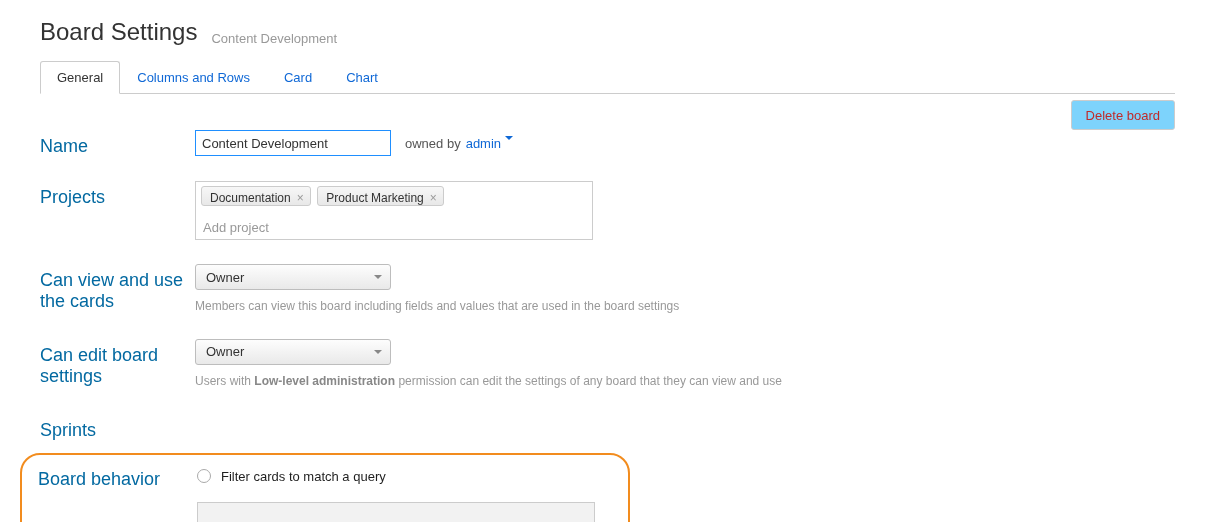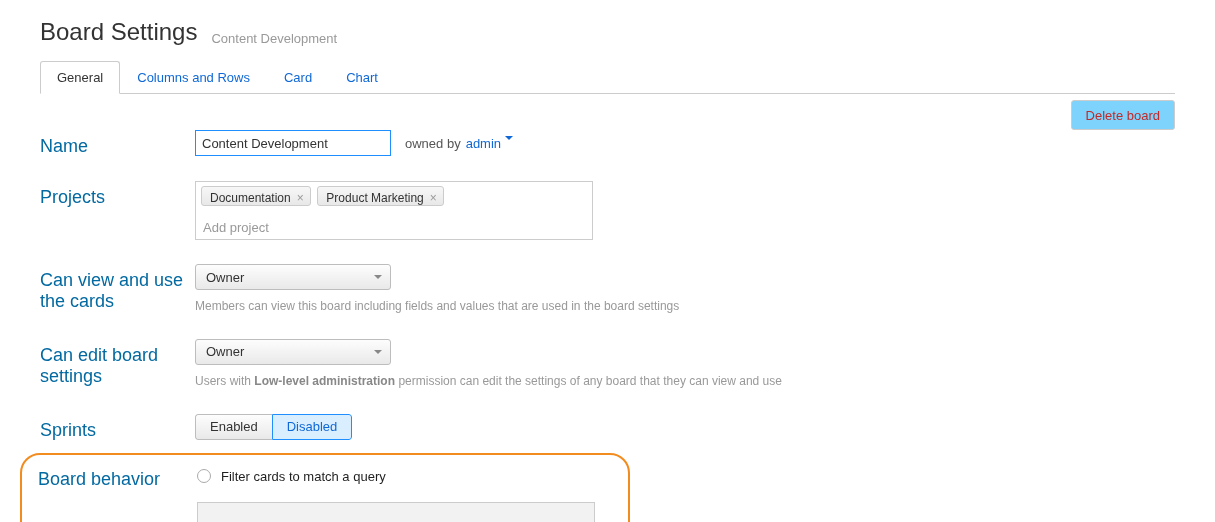--- a/index.html
+++ b/index.html
@@ -302,26 +302,20 @@
         <span class="select-caret"></span>
       </div>
       <div class="helptext">
         <span>Users with </span><b>Low-level administration</b><span> permission can edit the settings of any board that they can view and use</span>
       </div>
     </div>
   </div>
 
   <div class="row" style="margin-bottom:12px;">
     <div class="label-col">Sprints</div>
-    <div class="field-col">
-      <div class="toggle">
-        <div class="toggle-btn">Enabled</div>
-        <div class="toggle-btn active">Disabled</div>
-      </div>
-    </div>
   </div>
 
   <div class="highlight">
     <div class="behavior-inner">
       <div class="label-col" style="width:159px;flex:0 0 159px;padding-top:0;">Board behavior</div>
       <div class="field-col">
         <div class="radio-row">
           <div class="radio"></div>
           <span>Filter cards to match a query</span>
         </div>

